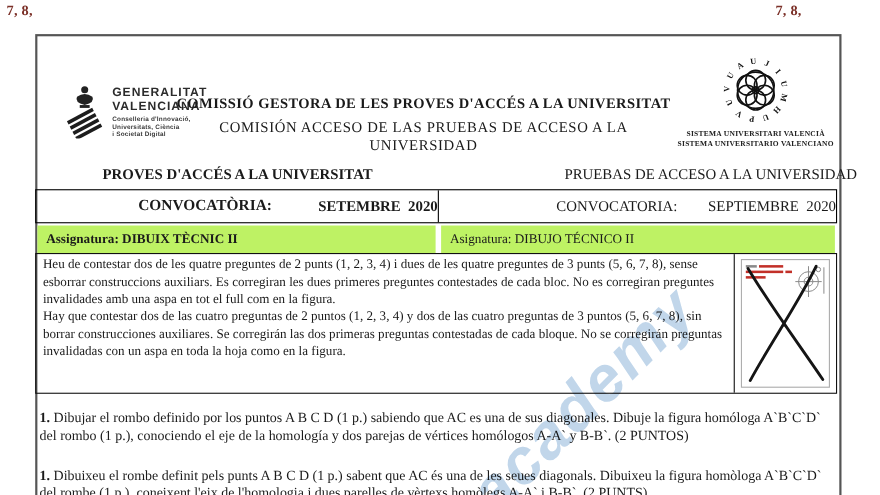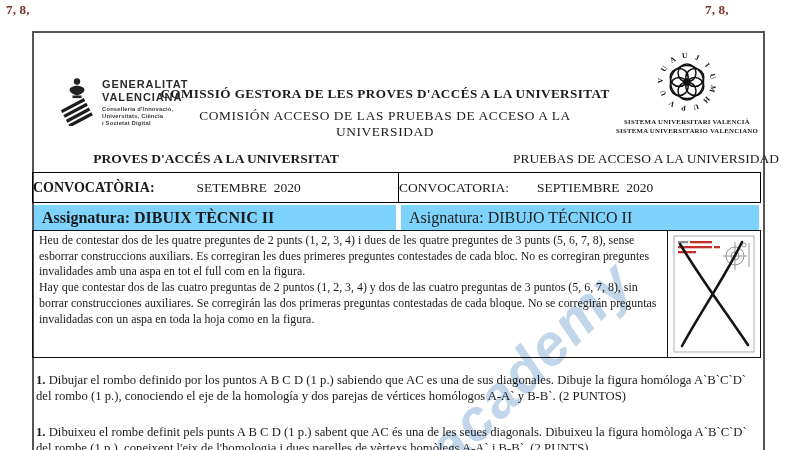--- a/index.html
+++ b/index.html
@@ -47,33 +47,33 @@
 
   
   .proves-ca{left:34px;top:151px;width:364px;text-align:center;font-weight:bold;font-size:13.5px;}
   .proves-es{left:419px;top:151px;width:360px;text-align:right;font-size:13.5px;}
 
   
   .conv-box{
     left:32px;top:172px;width:729px;height:31px;
     border:1.5px solid #000;box-sizing:border-box;display:flex;
   }
-  .conv-cell{display:flex;align-items:center;justify-content:flex-start;}
+  .conv-cell{display:flex;align-items:center;justify-content:flex-end;}
   .conv-cell.left{width:366px;border-right:1.5px solid #000;box-sizing:border-box;}
   .conv-cell.right{flex:1;}
   .conv-label-ca{font-weight:bold;font-size:14px;white-space:pre;}
-  .conv-value-ca{font-weight:normal;font-size:13.5px;white-space:pre;margin-left:42px;}
+  .conv-value-ca{font-weight:bold;font-size:13.5px;white-space:pre;margin-left:42px;}
   .conv-label-es{font-size:13.5px;white-space:pre;}
   .conv-value-es{font-size:13.5px;white-space:pre;margin-left:28px;}
 
   
   .assig-row{left:32px;top:203.5px;width:729px;height:27px;}
   .assig-cell{
-    position:absolute;top:1px;height:25px;background:#7dd3fc;
-    line-height:25px;padding-left:8px;box-sizing:border-box;font-size:16px;
+    position:absolute;top:1px;height:25px;background:#bef264;
+    line-height:25px;padding-left:8px;box-sizing:border-box;font-size:12px;
   }
   .assig-cell.left{left:2px;width:362px;font-weight:bold;}
   .assig-cell.right{left:369px;width:358px;}
 
   
   .barem-box{
     left:32px;top:230px;width:729px;height:128px;
     border:1.5px solid #111;box-sizing:border-box;display:flex;
   }
   .barem-text{width:634px;padding:2px 6px 0 6px;box-sizing:border-box;}

